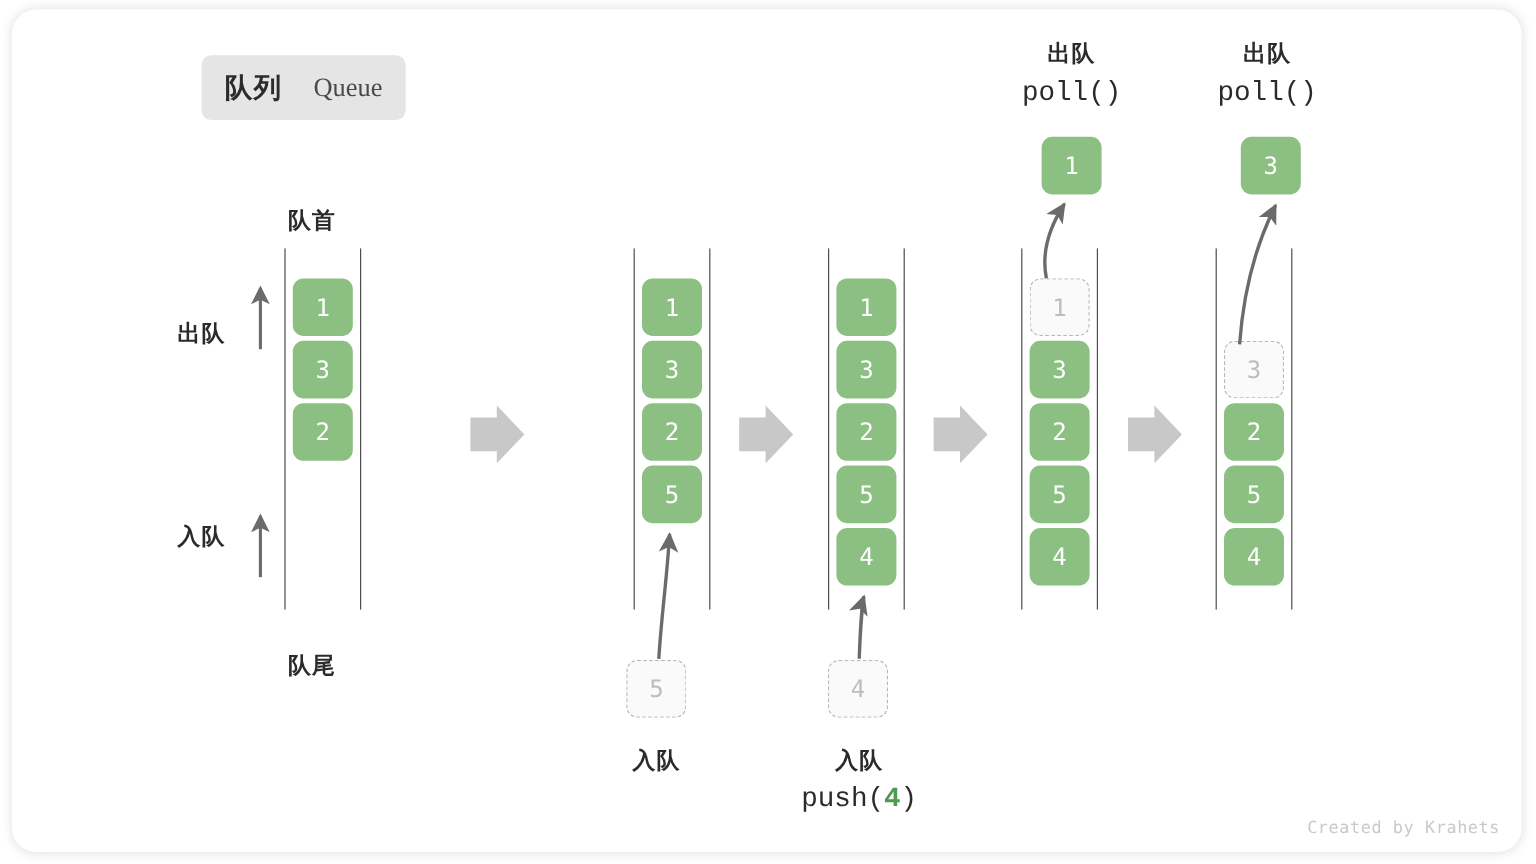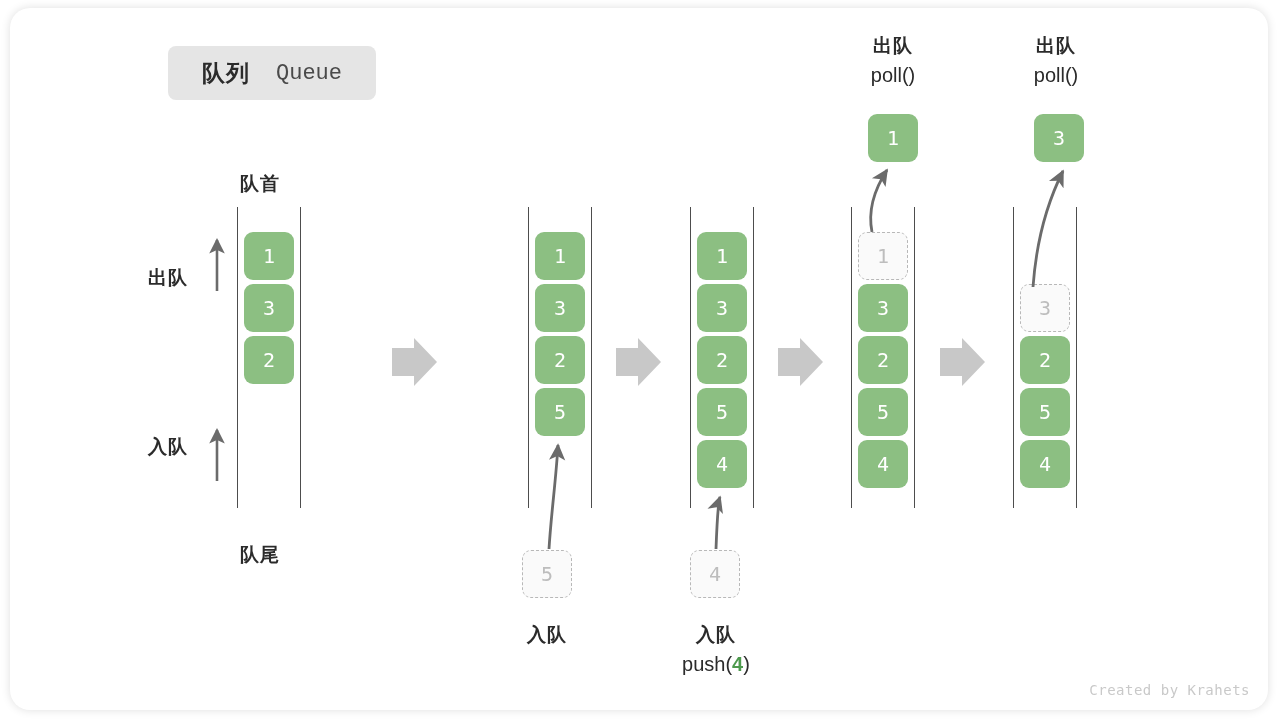--- a/index.html
+++ b/index.html
@@ -30,37 +30,37 @@
     left: 0; top: 0;
     width: 1280px;
     height: 720px;
   }
 
   
   #title-badge {
     position: absolute;
     left: 168px;
     top: 46px;
-    width: 208px;
+    width: 170px;
     height: 54px;
     background: #e5e5e5;
     border-radius: 8px;
     display: flex;
     align-items: center;
     justify-content: center;
     gap: 14px;
   }
   #title-badge .cn {
     font-size: 23px;
     font-weight: bold;
     color: #2b2b2b;
     letter-spacing: 1px;
   }
   #title-badge .en {
-    font-family: Liberation Mono, monospace;
+    font-family: Liberation Serif, serif;
     font-size: 22px;
     color: #4a4a4a;
     margin-left: 12px;
   }
 
   
   .cn-label {
     position: absolute;
     font-size: 19px;
     font-weight: bold;
@@ -149,22 +149,22 @@
     white-space: nowrap;
     line-height: 1.55;
   }
   .caption .l1 {
     font-size: 19px;
     font-weight: bold;
     color: #2b2b2b;
     letter-spacing: 1px;
   }
   .caption .l2 {
-    font-family: Liberation Sans, sans-serif;
-    font-size: 20px;
+    font-family: Liberation Mono, monospace;
+    font-size: 23px;
     color: #2b2b2b;
   }
   .caption .arg { color: #4e9a4e; font-weight: bold; }
 
   
   #overlay {
     position: absolute;
     left: 0; top: 0;
     width: 1280px;
     height: 720px;

